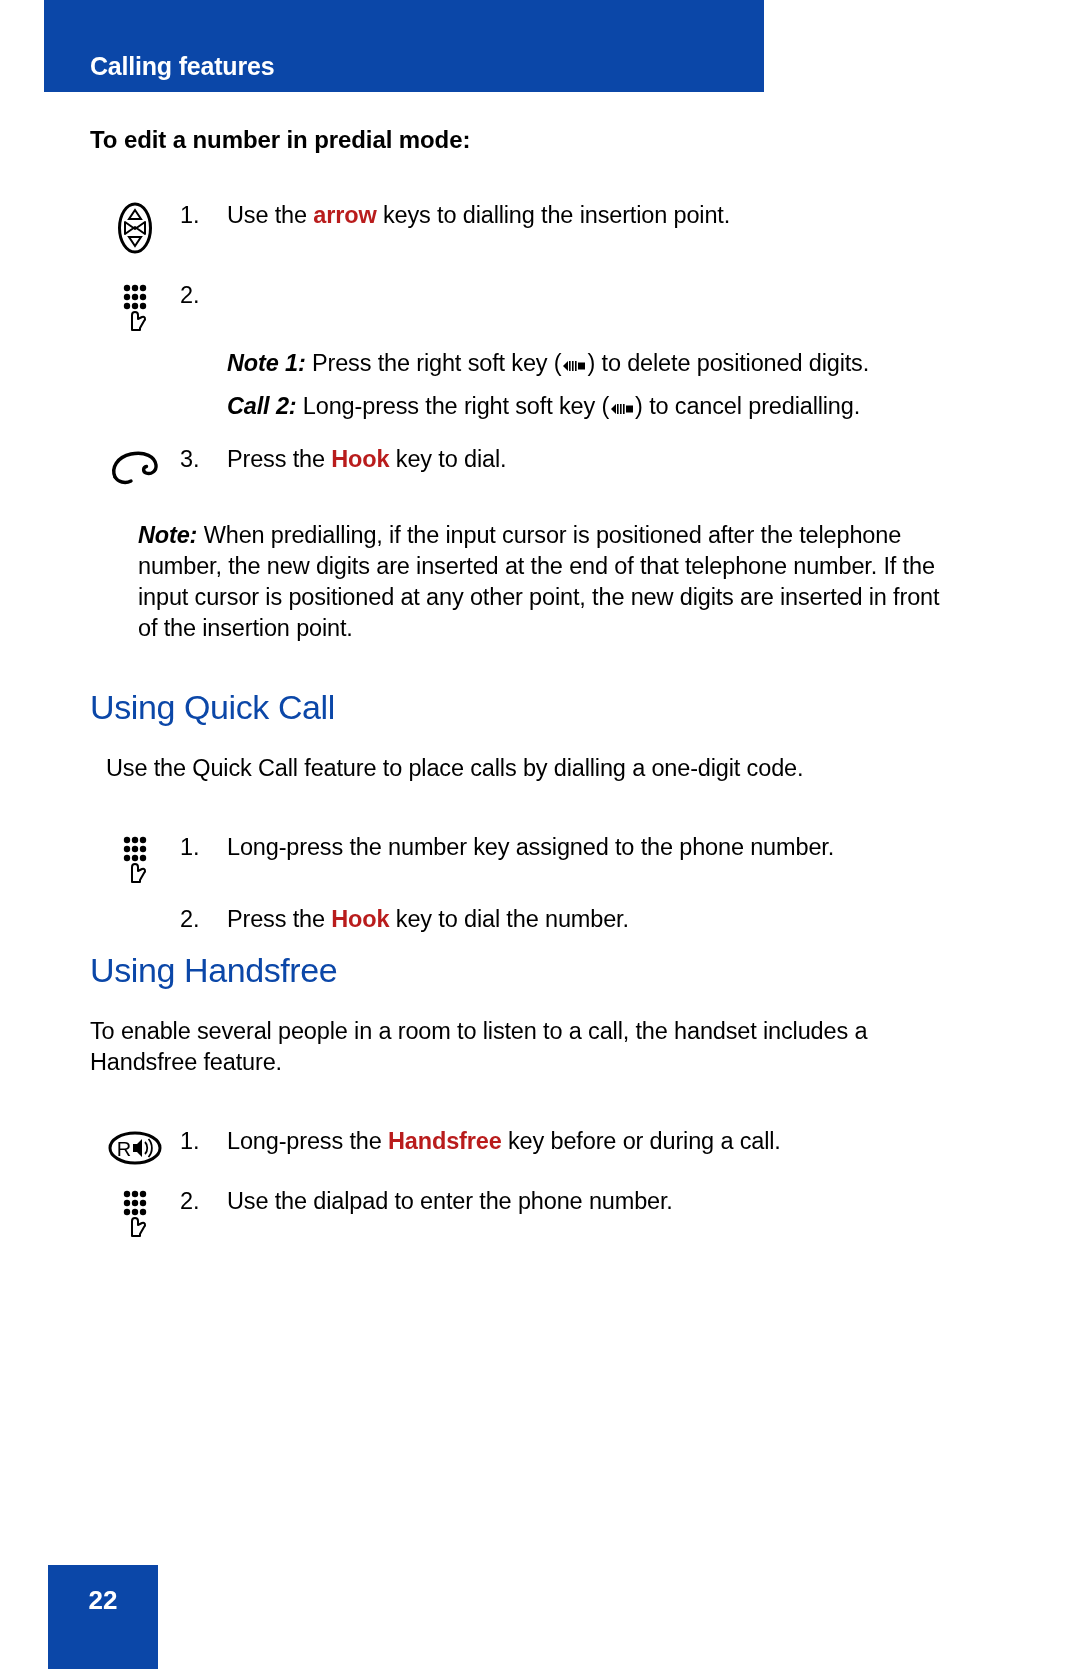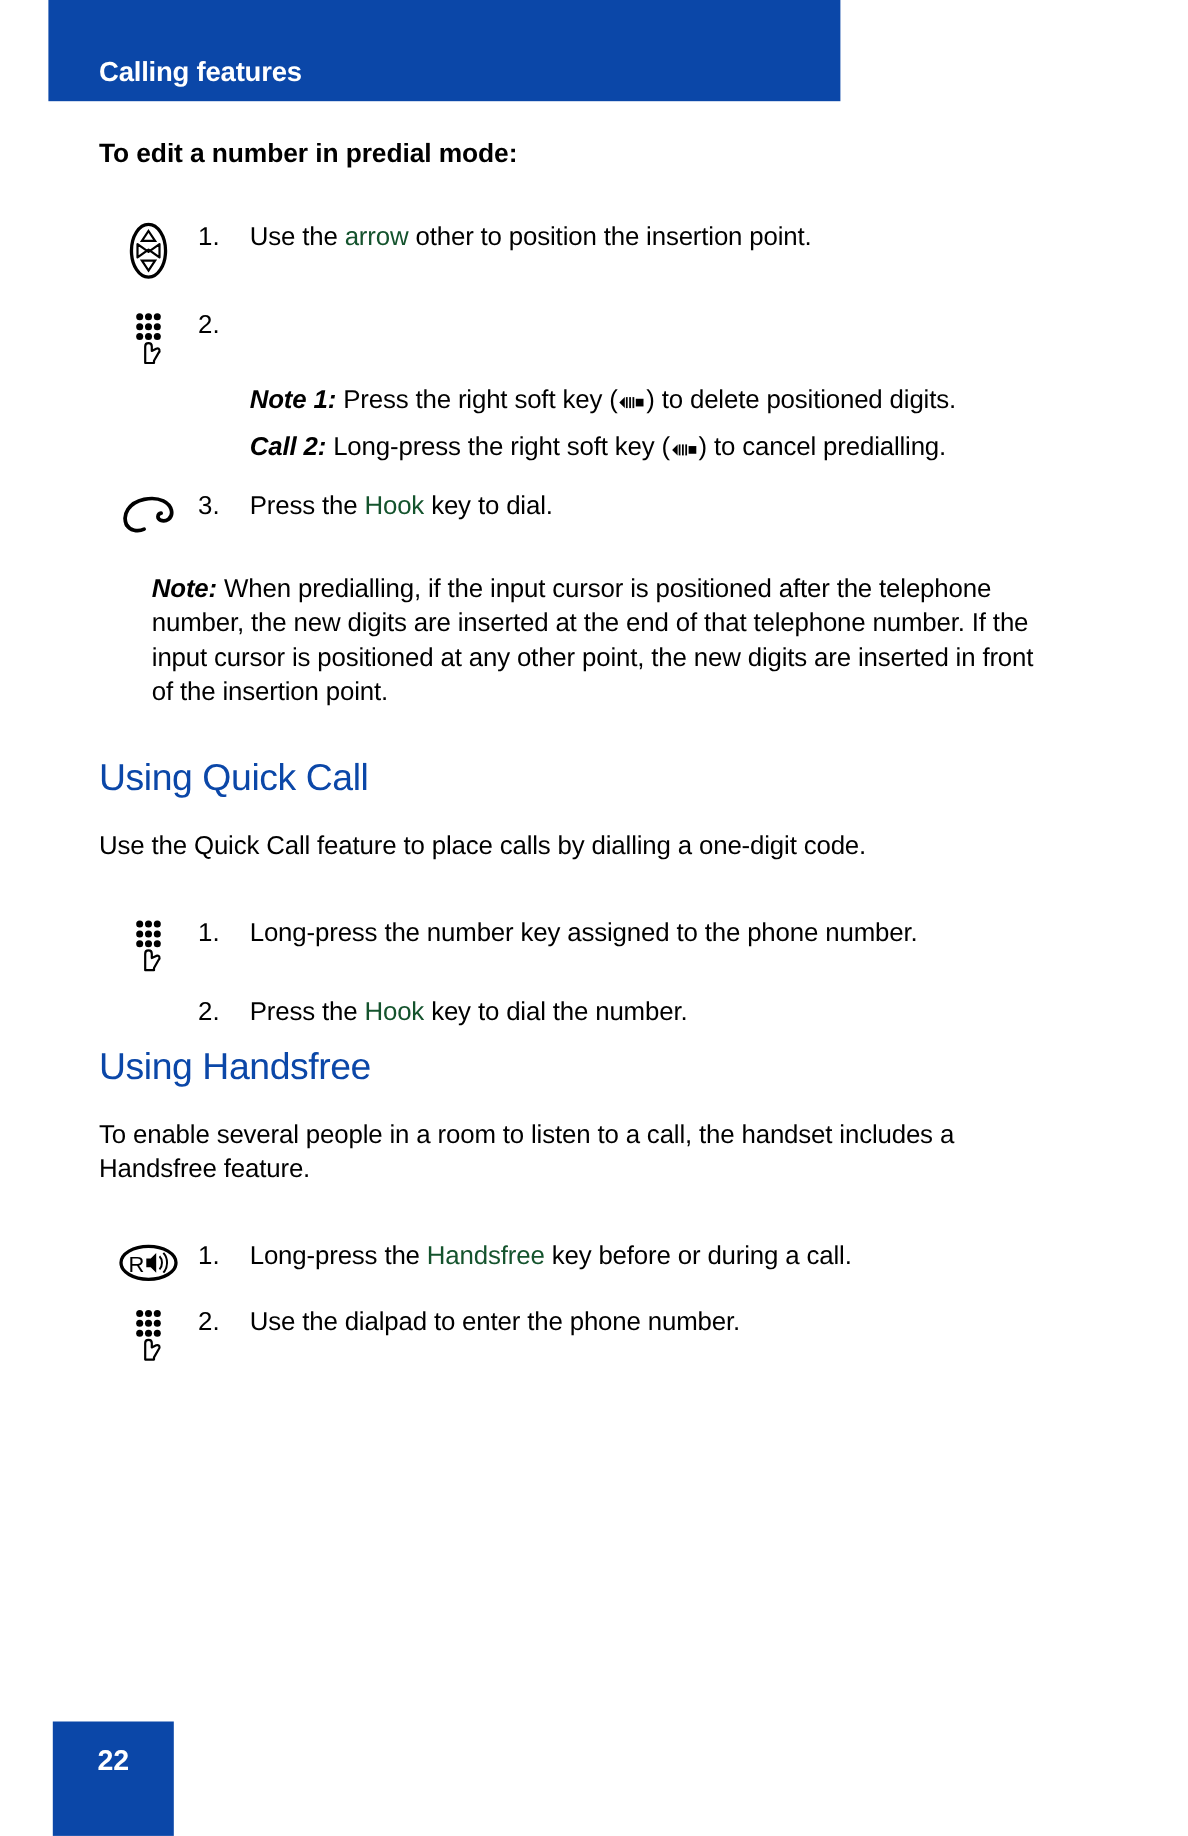--- a/index.html
+++ b/index.html
@@ -99,22 +99,22 @@
     margin-left: 137px;
     font-size: 23.5px;
     line-height: 31px;
     letter-spacing: -0.15px;
   }
   .note-lead {
     font-weight: bold;
     font-style: italic;
   }
   .kw {
-    color: #14532d;
-    font-weight: normal;
+    color: #b91c1c;
+    font-weight: bold;
   }
 
   
   .softkey-glyph {
     display: inline-block;
     vertical-align: -2px;
     width: 26px;
     height: 14px;
     position: relative;
   }
@@ -159,21 +159,21 @@
         <span>
           <svg class="icon-svg" width="40" height="52" viewBox="0 0 40 52">
             <ellipse cx="20" cy="26" rx="15.5" ry="24" fill="none" stroke="#000" stroke-width="3"></ellipse>
             <polygon points="20,8 26,17 14,17" fill="none" stroke="#000" stroke-width="2"></polygon>
             <polygon points="20,44 26,35 14,35" fill="none" stroke="#000" stroke-width="2"></polygon>
             <polygon points="10,20 10,32 20,25 30,32 30,20 20,27" fill="none" stroke="#000" stroke-width="2" stroke-linejoin="round"></polygon>
           </svg>
         </span>
       </div>
       <div class="step-num">1.</div>
-      <div class="step-text"><span>Use the </span><span class="kw">arrow</span><span> other to position the insertion point.</span></div>
+      <div class="step-text"><span>Use the </span><span class="kw">arrow</span><span> keys to dialling the insertion point.</span></div>
     </div>
 
     <div class="step-row" style="margin-bottom:14px;">
       <div class="step-icon-col">
         <span>
           <svg class="icon-svg" width="40" height="52" viewBox="0 0 40 52">
             <g fill="#000">
               <circle cx="12" cy="6" r="3.2"></circle>
                 <circle cx="20" cy="6" r="3.2"></circle>
                 <circle cx="28" cy="6" r="3.2"></circle>
@@ -228,21 +228,21 @@
       <div class="step-text"><span>Press the </span><span class="kw">Hook</span><span> key to dial.</span></div>
     </div>
   </div>
 
   <p class="body-text" style="margin-left:48px; margin-bottom:44px;">
     <span class="note-lead">Note:</span><span> When predialling, if the input cursor is positioned after the telephone number, the new digits are inserted at the end of that telephone number. If the input cursor is positioned at any other point, the new digits are inserted in front of the insertion point.</span>
   </p>
 
   <h2 class="section-heading" style="margin-bottom:26px;">Using Quick Call</h2>
 
-  <p class="body-text" style="margin-bottom:48px;">Use the Quick Call feature to place calls by dialling a one-digit code.</p>
+  <p class="body-text" style="margin-bottom:48px;margin-left:16px;">Use the Quick Call feature to place calls by dialling a one-digit code.</p>
 
   <div class="steps">
 
     <div class="step-row" style="margin-bottom:18px;">
       <div class="step-icon-col">
         <span>
           <svg class="icon-svg" width="40" height="52" viewBox="0 0 40 52">
             <g fill="#000">
               <circle cx="12" cy="6" r="3.2"></circle>
                 <circle cx="20" cy="6" r="3.2"></circle>

